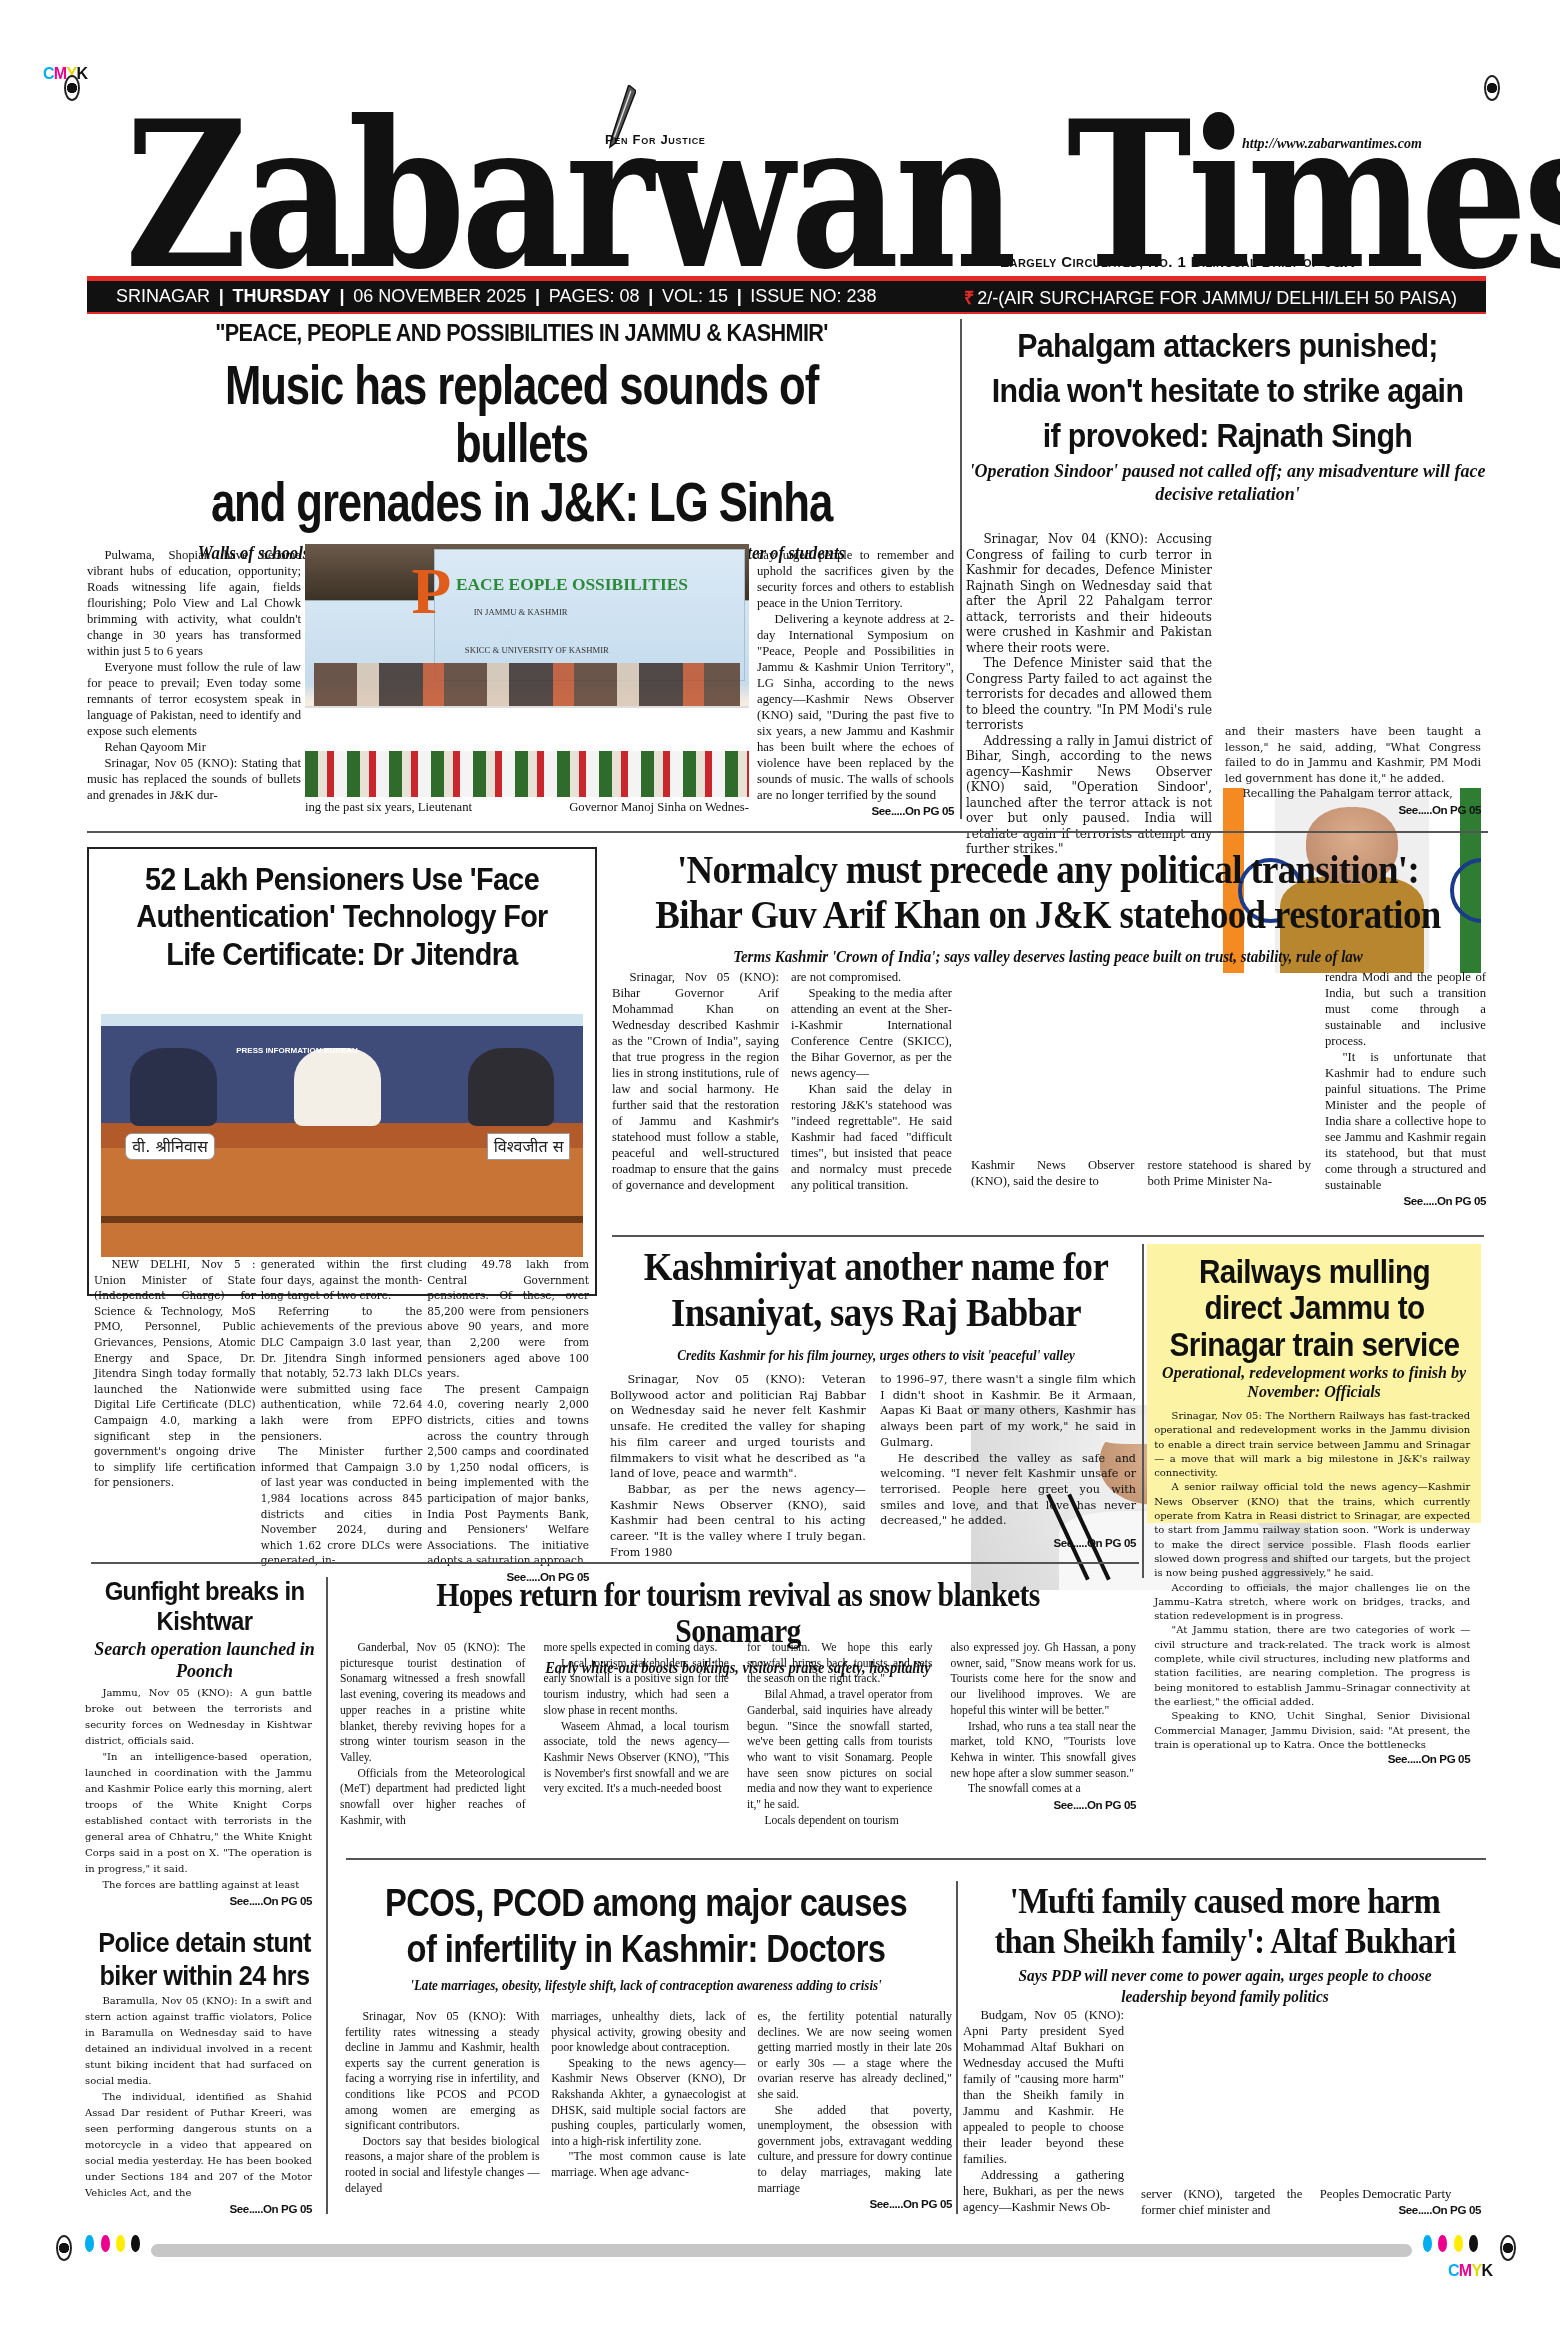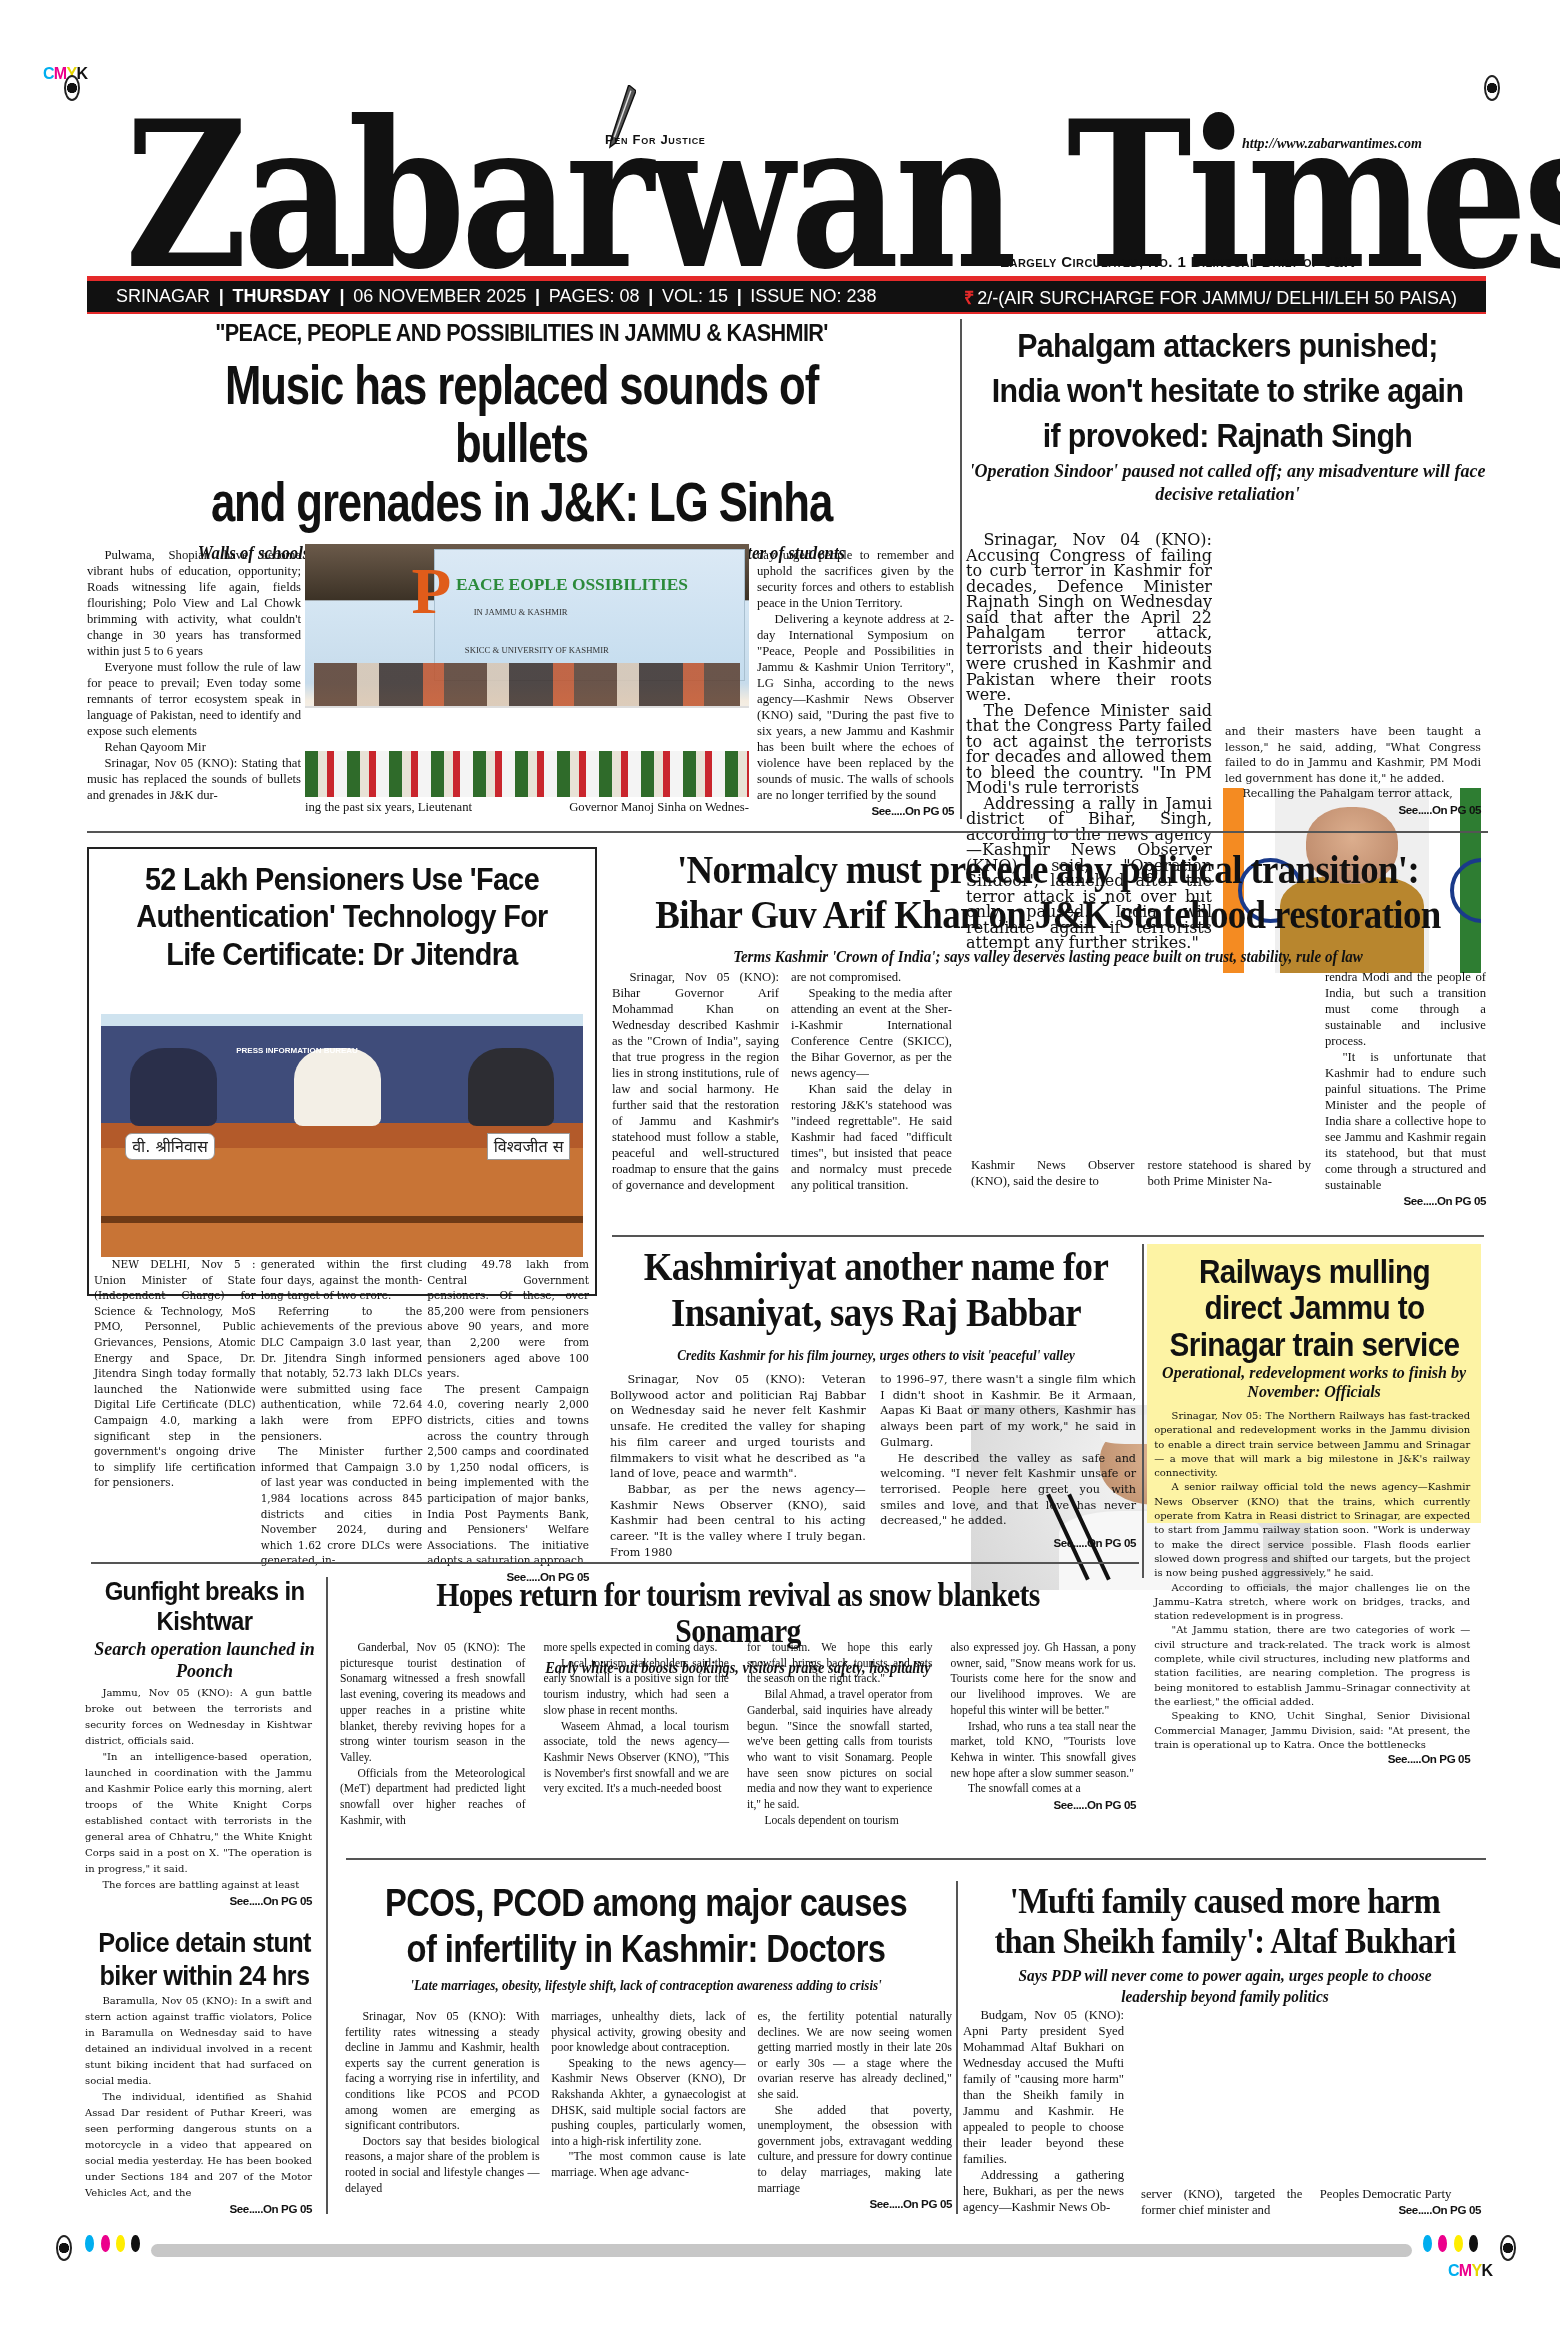--- a/index.html
+++ b/index.html
@@ -141,21 +141,21 @@
   <p>Delivering a keynote address at 2-day International Symposium on "Peace, People and Possibilities in Jammu &amp; Kashmir Union Territory", LG Sinha, according to the news agency—Kashmir News Observer (KNO) said, "During the past five to six years, a new Jammu and Kashmir has been built where the echoes of violence have been replaced by the sounds of music. The walls of schools are no longer terrified by the sound</p>
   <div class="see-more">See.....On PG 05</div>
 </div>
 
 <div class="abs rule-v" style="left:960px; top:319px; height:500px;"></div>
 
 <div class="abs" style="left:967px; top:324px; width:521px;">
   <div class="hl" style="font-size:33px; line-height:1.36; transform:scaleX(0.92);">Pahalgam attackers punished; India won't hesitate to strike again if provoked: Rajnath Singh</div>
   <div class="deck" style="font-size:18px; margin-top:1.4px;">'Operation Sindoor' paused not called off; any misadventure will face decisive retaliation'</div>
 </div>
-<div class="abs body" style="left:966px; top:532px; width:246px; font-family:'DejaVu Serif',serif; font-size:16px; line-height:15.5px;">
+<div class="abs body" style="left:966px; top:532px; width:246px; font-family:'DejaVu Serif',serif; font-size:12px; line-height:15.5px;">
   <p>Srinagar, Nov 04 (KNO): Accusing Congress of failing to curb terror in Kashmir for decades, Defence Minister Rajnath Singh on Wednesday said that after the April 22 Pahalgam terror attack, terrorists and their hideouts were crushed in Kashmir and Pakistan where their roots were.</p>
   <p>The Defence Minister said that the Congress Party failed to act against the terrorists for decades and allowed them to bleed the country. "In PM Modi's rule terrorists</p>
   <p>Addressing a rally in Jamui district of Bihar, Singh, according to the news agency—Kashmir News Observer (KNO) said, "Operation Sindoor', launched after the terror attack is not over but only paused. India will retaliate again if terrorists attempt any further strikes."</p>
 </div>
 <div class="abs photo photo-rajnath" style="left:1223px; top:535px; width:258px; height:185px;">
   <div class="chakra" style="left:6%;"></div>
   <div class="chakra" style="left:88%;"></div>
   <div class="vest"></div>
   <div class="face"></div>
 </div>

